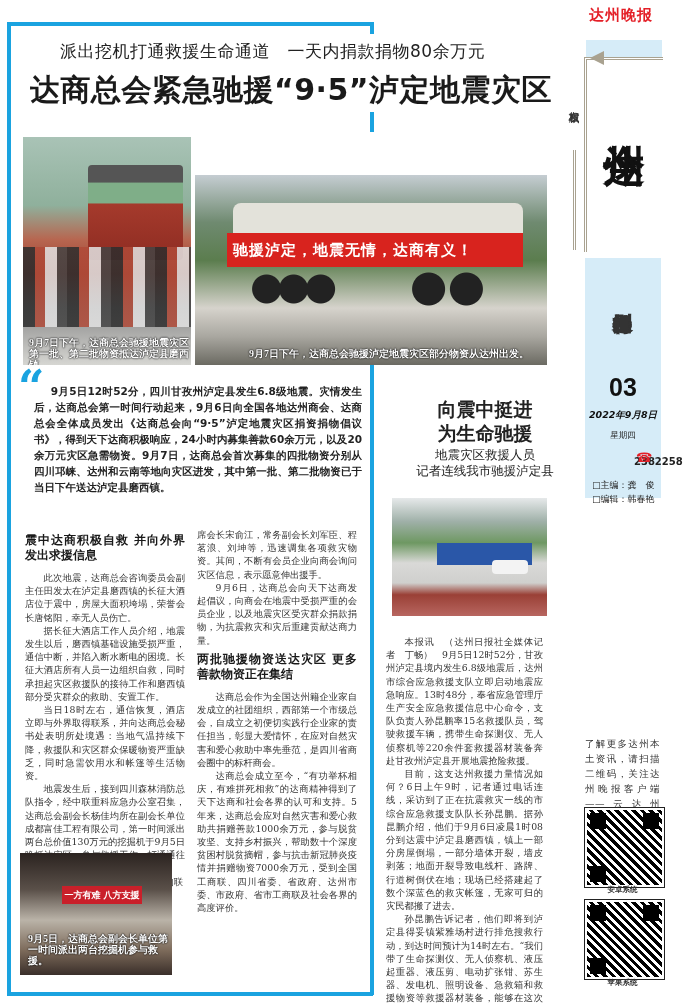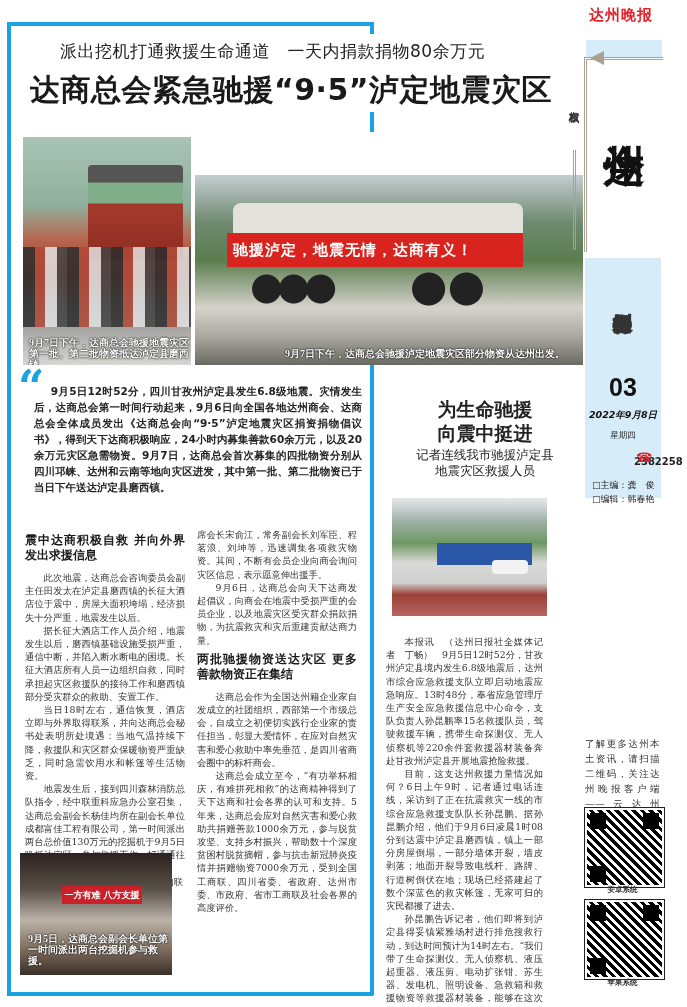--- a/index.html
+++ b/index.html
@@ -18,21 +18,21 @@
   .subtitle { left: 60px; top: 40px; width: 460px; font-size: 17px; color: #222; white-space: nowrap; letter-spacing: 0.5px; }
   .main-title { left: 30px; top: 70px; width: 520px; font-size: 30px; font-weight: bold; color: #1a1a1a; white-space: nowrap; letter-spacing: 0.5px; }
 
   .photo { overflow: hidden; }
   .photo1 { left: 23px; top: 137px; width: 168px; height: 228px;
     background: linear-gradient(180deg, #a9c3b6 0%, #8fb09c 30%, #b76650 45%, #9b3e2f 60%, #8a8a8a 75%, #d6d6d2 100%); }
   .photo1 .truck { position:absolute; left:65px; top:28px; width:95px; height:95px; background: linear-gradient(180deg,#555 0%,#555 18%,#7fae88 19%,#7fae88 40%,#a53a2c 41%,#8e2c22 100%); border-radius: 4px; }
   .photo1 .people { position:absolute; left:0; top:110px; width:168px; height:80px;
     background: repeating-linear-gradient(90deg, #2d2d2d 0 12px, #b04a38 12px 22px, #e2e2e2 22px 34px, #444 34px 44px); opacity:0.85; }
   .photo2 { left: 195px; top: 175px; width: 352px; height: 190px;
-    background: linear-gradient(180deg, #c5cdd2 0%, #6f8a70 25%, #5b7d4e 45%, #d6d3cc 70%, #a9a7a0 85%, #6b6a62 100%); padding-left: 36px; }
+    background: linear-gradient(180deg, #c5cdd2 0%, #6f8a70 25%, #5b7d4e 45%, #d6d3cc 70%, #a9a7a0 85%, #6b6a62 100%); }
   .photo2 .tarp { position:absolute; left:38px; top:28px; width:290px; height:30px; background:#e3e2da; border-radius: 8px 8px 0 0; }
   .photo2 .banner { position:absolute; left:32px; top:58px; width:296px; height:34px; background:#d8231e; color:#fff; font-weight:bold; font-size:15px; line-height:34px; white-space:nowrap; padding-left:6px; box-sizing:border-box; letter-spacing:1px; }
   .photo2 .wheels { position:absolute; left:50px; top:96px; width:270px; height:36px;
     background: radial-gradient(circle at 8% 50%, #222 0 14px, transparent 15px), radial-gradient(circle at 18% 50%, #222 0 14px, transparent 15px), radial-gradient(circle at 28% 50%, #222 0 14px, transparent 15px), radial-gradient(circle at 68% 50%, #222 0 16px, transparent 17px), radial-gradient(circle at 82% 50%, #222 0 16px, transparent 17px); }
   .caption { position:absolute; color:#fff; font-size:10px; text-shadow: 0 0 2px #000, 0 0 1px #000; line-height:11px; font-weight:bold;font-family:Liberation Serif, serif; }
   .photo1 .caption { left: 6px; top: 200px; width: 160px; text-align:left; }
   .photo2 .caption { right: 18px; bottom: 6px; white-space:nowrap; }
 
   .quote-mark { left: 18px; top: 367px; font-size: 46px; font-weight: bold; color: #1aa3e0; line-height: 40px; font-family: "DejaVu Serif", serif; }
   .lead { left: 34px; top: 383px; width: 328px; font-size: 10.5px; font-weight: bold; line-height: 16px; color: #222; text-indent: 1.6em; text-align: justify; }
@@ -118,21 +118,21 @@
   <div class="banner">驰援泸定，地震无情，达商有义！</div>
   <div class="wheels"></div>
   <div class="caption">9月7日下午，达商总会驰援泸定地震灾区部分物资从达州出发。</div>
 </div>
 
 <div class="abs quote-mark">“</div>
 <div class="abs lead">9月5日12时52分，四川甘孜州泸定县发生6.8级地震。灾情发生后，达商总会第一时间行动起来，9月6日向全国各地达州商会、达商总会全体成员发出《达商总会向“9·5”泸定地震灾区捐资捐物倡议书》，得到天下达商积极响应，24小时内募集善款60余万元，以及20余万元灾区急需物资。9月7日，达商总会首次募集的四批物资分别从四川邛崃、达州和云南等地向灾区进发，其中第一批、第二批物资已于当日下午送达泸定县磨西镇。</div>
 
 <div class="abs col colA">
   <h3>震中达商积极自救 并向外界发出求援信息</h3>
-  <p>此次地震，达商总会咨询委员会副主任田发太在泸定县磨西镇的长征大酒店位于震中，房屋大面积垮塌，经济损失十分严重，地震发生以后。</p>
+  <p>此次地震，达商总会咨询委员会副主任田发太在泸定县磨西镇的长征大酒店位于震中，房屋大面积垮塌，荣誉会长唐铭阳，幸无人员伤亡。</p>
   <p>据长征大酒店工作人员介绍，地震发生以后，磨西镇基础设施受损严重，通信中断，并陷入断水断电的困境。长征大酒店所有人员一边组织自救，同时承担起灾区救援队的接待工作和磨西镇部分受灾群众的救助、安置工作。</p>
   <p>当日18时左右，通信恢复，酒店立即与外界取得联系，并向达商总会秘书处表明所处境遇：当地气温持续下降，救援队和灾区群众保暖物资严重缺乏，同时急需饮用水和帐篷等生活物资。</p>
   <p>地震发生后，接到四川森林消防总队指令，经中联重科应急办公室召集，达商总会副会长杨佳均所在副会长单位成都富佳工程有限公司，第一时间派出两台总价值130万元的挖掘机于9月5日晚抵达灾区，参与救援工作，打通通往灾区的救援生命通道。</p>
   <p>与此同时，远在达州居家防疫的联</p>
 </div>
 
 <div class="abs photo photo3">
   <div class="redbanner">一方有难 八方支援</div>
   <div class="caption">9月5日，达商总会副会长单位第一时间派出两台挖掘机参与救援。</div>
 </div>
@@ -140,26 +140,26 @@
 <div class="abs col colB">
   <p style="text-indent:0">席会长宋俞江，常务副会长刘军臣、程茗浪、刘坤等，迅速调集各项救灾物资。其间，不断有会员企业向商会询问灾区信息，表示愿意伸出援手。</p>
   <p>9月6日，达商总会向天下达商发起倡议，向商会在地震中受损严重的会员企业，以及地震灾区受灾群众捐款捐物，为抗震救灾和灾后重建贡献达商力量。</p>
   <h3>两批驰援物资送达灾区 更多善款物资正在集结</h3>
   <p>达商总会作为全国达州籍企业家自发成立的社团组织，西部第一个市级总会，自成立之初便切实践行企业家的责任担当，彰显大爱情怀，在应对自然灾害和爱心救助中率先垂范，是四川省商会圈中的标杆商会。</p>
   <p>达商总会成立至今，“有功举杯相庆，有难拼死相救”的达商精神得到了天下达商和社会各界的认可和支持。5年来，达商总会应对自然灾害和爱心救助共捐赠善款1000余万元，参与脱贫攻坚、支持乡村振兴，帮助数十个深度贫困村脱贫摘帽，参与抗击新冠肺炎疫情并捐赠物资7000余万元，受到全国工商联、四川省委、省政府、达州市委、市政府、省市工商联及社会各界的高度评价。</p>
 
 </div>
 
 <div class="abs r-title">
+  <div>向震中挺进</div>
   <div>为生命驰援</div>
-  <div>向震中挺进</div>
 </div>
 <div class="abs r-sub">
+  <div>地震灾区救援人员</div>
   <div>记者连线我市驰援泸定县</div>
-  <div>地震灾区救援人员</div>
 </div>
 <div class="abs photo photo4">
   <div class="tent"></div>
   <div class="car"></div>
 </div>
 <div class="abs col colR">
   <p>本报讯　（达州日报社全媒体记者　丁畅）　9月5日12时52分，甘孜州泸定县境内发生6.8级地震后，达州市综合应急救援支队立即启动地震应急响应。13时48分，奉省应急管理厅生产安全应急救援信息中心命令，支队负责人孙昆鹏率15名救援队员，驾驶救援车辆，携带生命探测仪、无人侦察机等220余件套救援器材装备奔赴甘孜州泸定县开展地震抢险救援。</p>
   <p>目前，这支达州救援力量情况如何？6日上午9时，记者通过电话连线，采访到了正在抗震救灾一线的市综合应急救援支队队长孙昆鹏。据孙昆鹏介绍，他们于9月6日凌晨1时08分到达震中泸定县磨西镇，镇上一部分房屋倒塌，一部分墙体开裂，墙皮剥落；地面开裂导致电线杆、路牌、行道树倒伏在地；现场已经搭建起了数个深蓝色的救灾帐篷，无家可归的灾民都搬了进去。</p>
   <p>孙昆鹏告诉记者，他们即将到泸定县得妥镇紫雅场村进行排危搜救行动，到达时间预计为14时左右。“我们带了生命探测仪、无人侦察机、液压起重器、液压剪、电动扩张钳、苏生器、发电机、照明设备、急救箱和救援物资等救援器材装备，能够在这次行动中派上用场。”</p>
 

